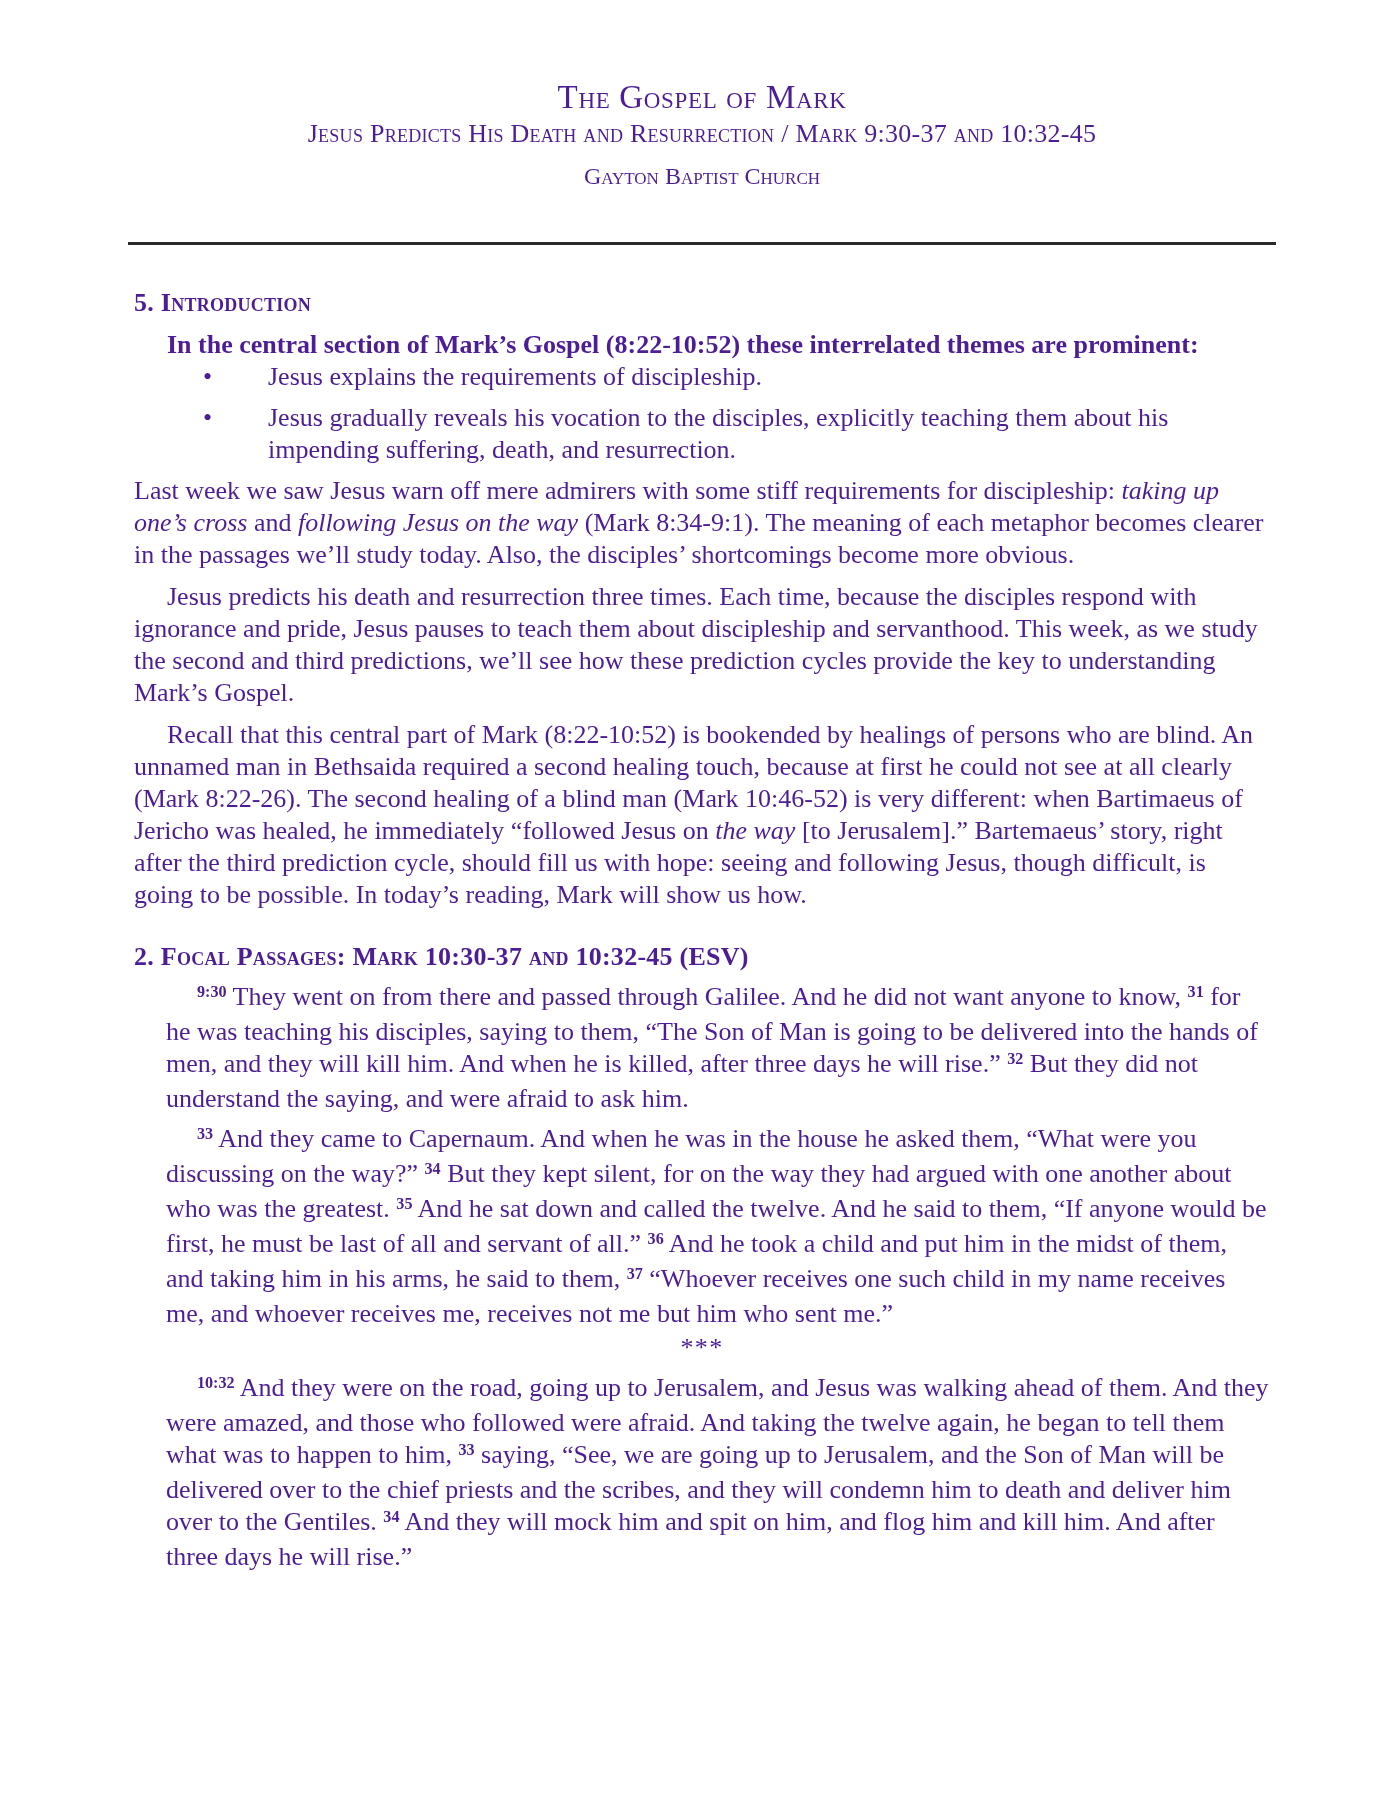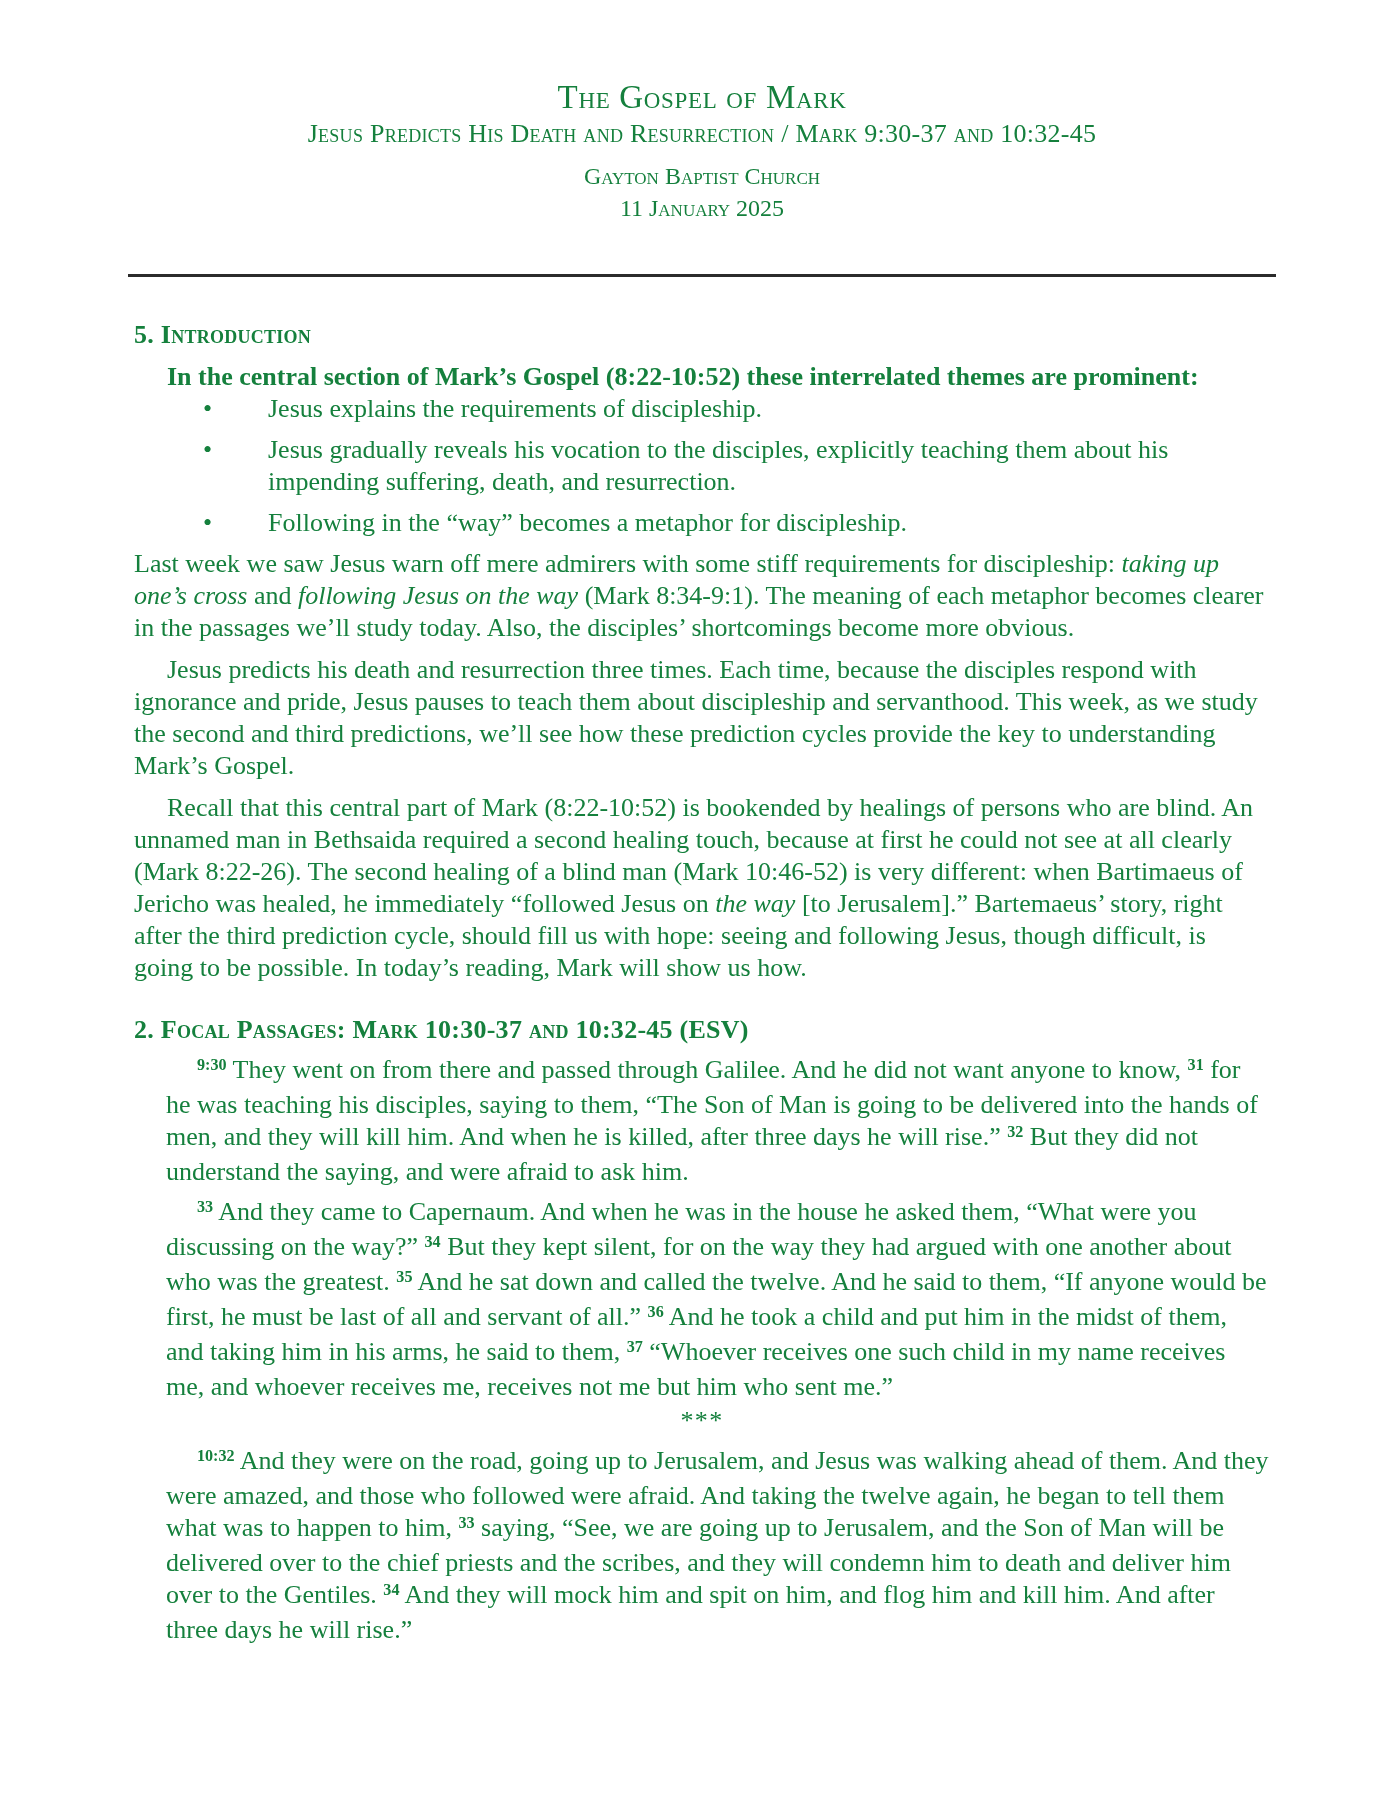--- a/index.html
+++ b/index.html
@@ -7,21 +7,21 @@
     position: relative;
     width: 1400px;
     height: 1812px;
     margin: 0 auto;
     background: #ffffff;
     box-sizing: border-box;
     padding: 76px 130px 0 134px;
     font-family: "Liberation Serif", "DejaVu Serif", serif;
     font-size: 26px;
     line-height: 32px;
-    color: #15803d;
+    color: #4c1d95;
     overflow: hidden;
   }
 
   
   .doc-header { text-align: center; }
   .doc-title {
     font-variant: small-caps;
     font-size: 33px;
     line-height: 42px;
     letter-spacing: 0.02em;
@@ -103,32 +103,30 @@
 </style>
 </head>
 <body>
 
 <div class="page">
 
   <header class="doc-header">
     <div class="doc-title">The Gospel of Mark</div>
     <div class="doc-subtitle">Jesus Predicts His Death and Resurrection / Mark 9:30-37 and 10:32-45</div>
     <div class="doc-org">Gayton Baptist Church</div>
-    <div class="doc-date">11 January 2025</div>
   </header>
 
   <hr class="rule">
 
   <section>
     <h2 class="sec-heading">5. Introduction</h2>
     <p class="indent lead">In the central section of Mark’s Gospel (8:22-10:52) these interrelated themes are prominent:</p>
     <ul class="bullets">
       <li>Jesus explains the requirements of discipleship.</li>
       <li>Jesus gradually reveals his vocation to the disciples, explicitly teaching them about his impending suffering, death, and resurrection.</li>
-      <li>Following in the “way” becomes a metaphor for discipleship.</li>
     </ul>
     <p class="flush"><span>Last week we saw Jesus warn off mere admirers with some stiff requirements for discipleship: </span><span class="it">taking up one’s cross</span><span> and </span><span class="it">following Jesus on the way</span><span> (Mark 8:34-9:1). The meaning of each metaphor becomes clearer in the passages we’ll study today. Also, the disciples’ shortcomings become more obvious.</span></p>
     <p class="indent">Jesus predicts his death and resurrection three times. Each time, because the disciples respond with ignorance and pride, Jesus pauses to teach them about discipleship and servanthood. This week, as we study the second and third predictions, we’ll see how these prediction cycles provide the key to understanding Mark’s Gospel.</p>
     <p class="indent"><span>Recall that this central part of Mark (8:22-10:52) is bookended by healings of persons who are blind. An unnamed man in Bethsaida required a second healing touch, because at first he could not see at all clearly (Mark 8:22-26). The second healing of a blind man (Mark 10:46-52) is very different: when Bartimaeus of Jericho was healed, he immediately “followed Jesus on </span><span class="it">the way</span><span> [to Jerusalem].” Bartemaeus’ story, right after the third prediction cycle, should fill us with hope: seeing and following Jesus, though difficult, is going to be possible. In today’s reading, Mark will show us how.</span></p>
   </section>
 
   <section>
     <h2 class="sec-heading second">2. Focal Passages: Mark 10:30-37 and 10:32-45 (ESV)</h2>
     <p class="verse"><span class="sup">9:30</span><span> They went on from there and passed through Galilee. And he did not want anyone to know, </span><span class="sup">31</span><span> for he was teaching his disciples, saying to them, “The Son of Man is going to be delivered into the hands of men, and they will kill him. And when he is killed, after three days he will rise.” </span><span class="sup">32</span><span> But they did not understand the saying, and were afraid to ask him.</span></p>
     <p class="verse"><span class="sup">33</span><span> And they came to Capernaum. And when he was in the house he asked them, “What were you discussing on the way?” </span><span class="sup">34</span><span> But they kept silent, for on the way they had argued with one another about who was the greatest. </span><span class="sup">35</span><span> And he sat down and called the twelve. And he said to them, “If anyone would be first, he must be last of all and servant of all.” </span><span class="sup">36</span><span> And he took a child and put him in the midst of them, and taking him in his arms, he said to them, </span><span class="sup">37</span><span> “Whoever receives one such child in my name receives me, and whoever receives me, receives not me but him who sent me.”</span></p>

